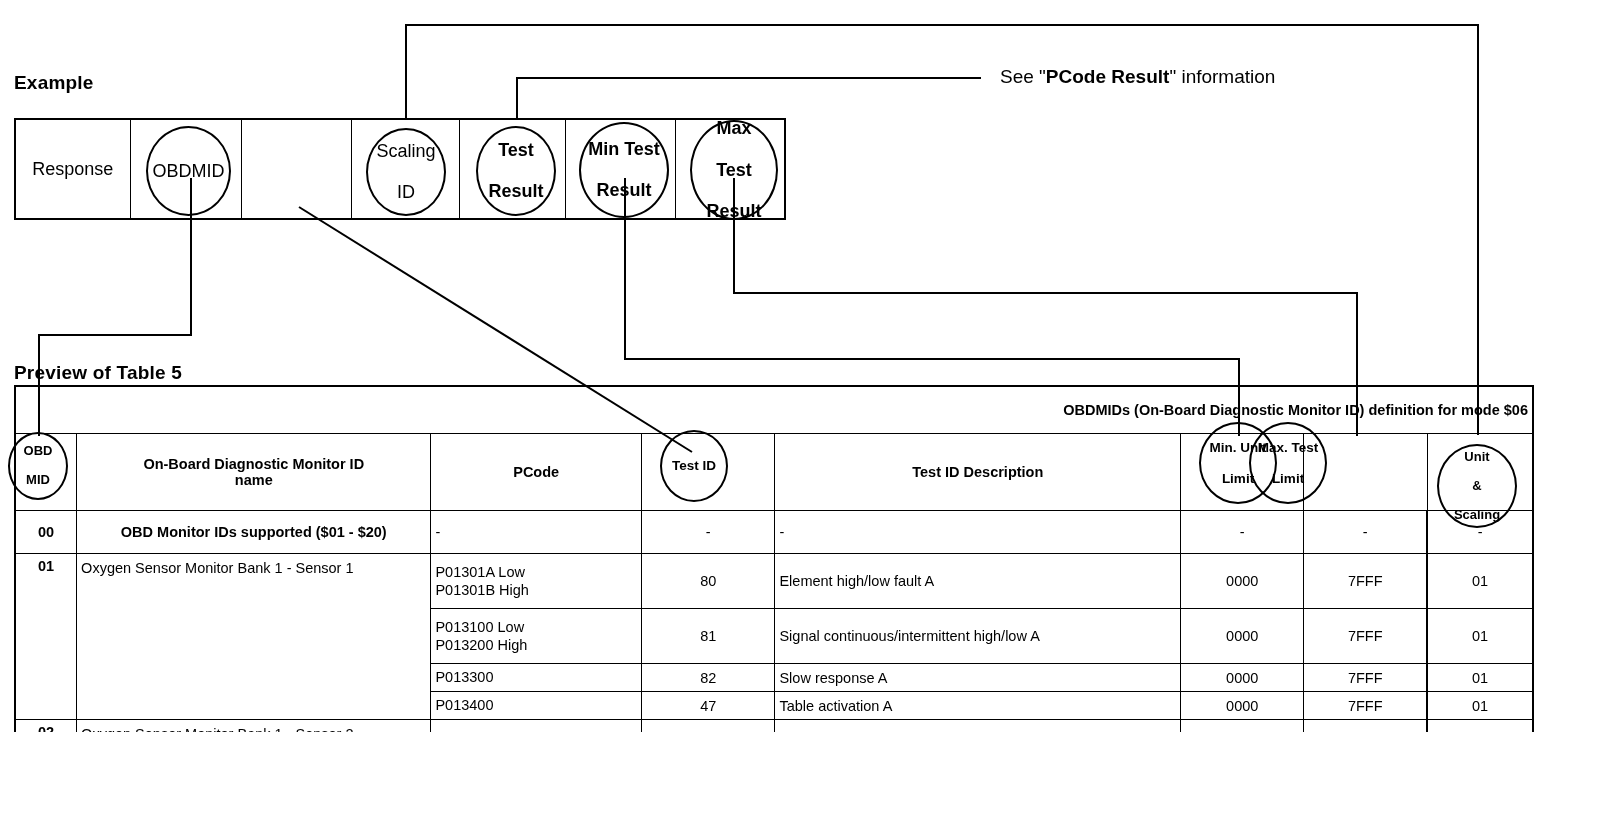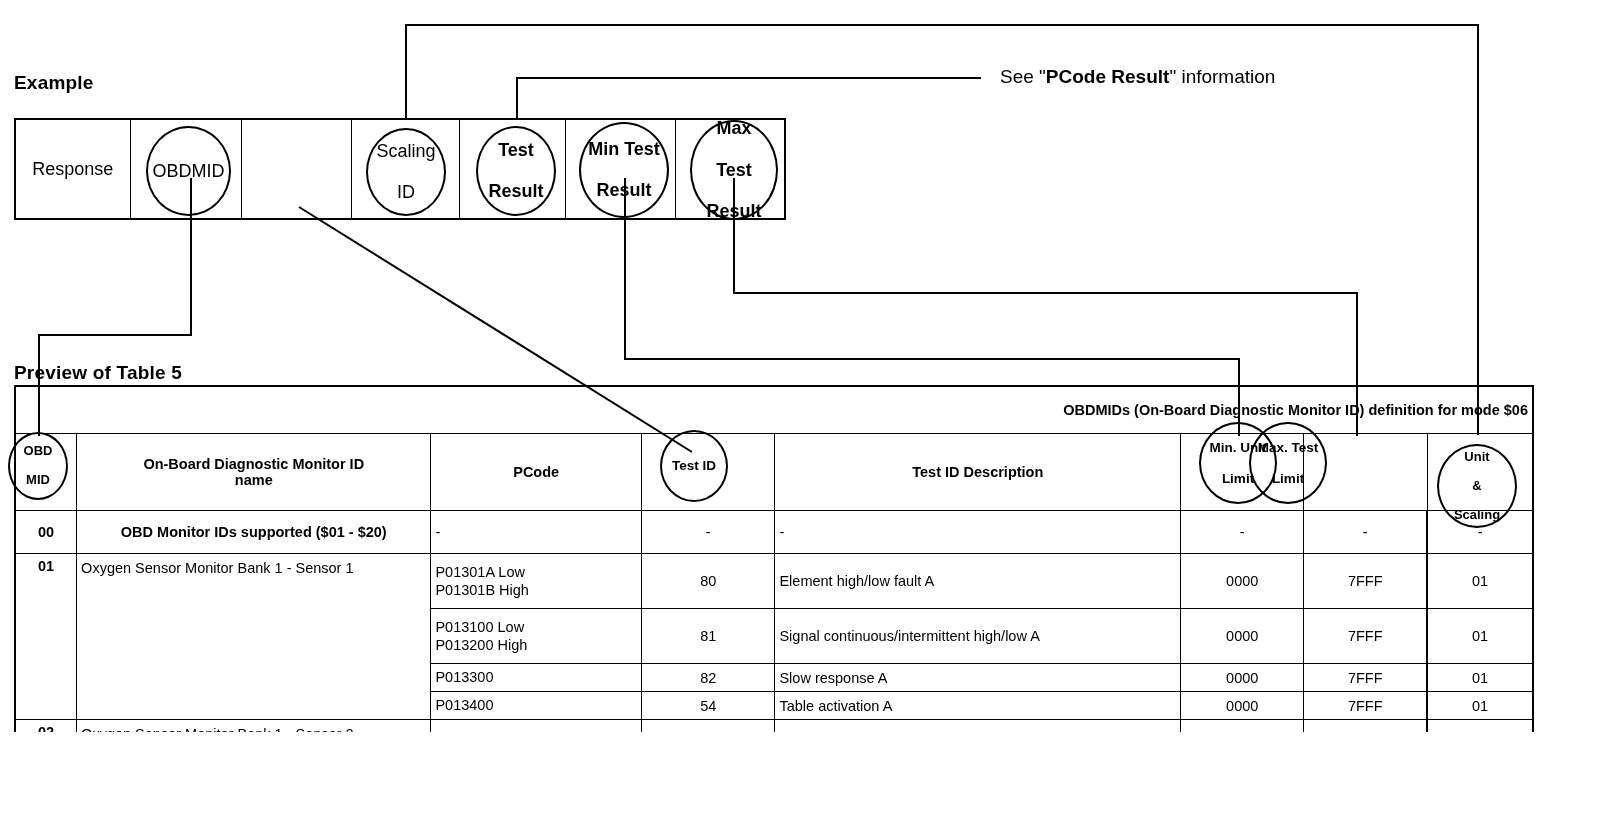--- a/index.html
+++ b/index.html
@@ -315,21 +315,21 @@
         <td class="c-pcode">P013300</td>
         <td class="c-tid">82</td>
         <td class="c-desc">Slow response A</td>
         <td class="c-lim">0000</td>
         <td class="c-lim">7FFF</td>
         <td class="c-unit thick-left">01</td>
       </tr>
 
       <tr class="row-short">
         <td class="c-pcode">P013400</td>
-        <td class="c-tid">54</td>
+        <td class="c-tid">47</td>
         <td class="c-desc">Table activation A</td>
         <td class="c-lim">0000</td>
         <td class="c-lim">7FFF</td>
         <td class="c-unit thick-left">01</td>
       </tr>
 
       <tr class="row-tall">
         <td class="c-mid" rowspan="2" style="vertical-align:top; padding-top:4px;">02</td>
         <td class="c-name" rowspan="2" style="vertical-align:top; padding-top:6px;">Oxygen Sensor Monitor Bank 1 - Sensor 2</td>
         <td class="c-pcode">P013700 Low

